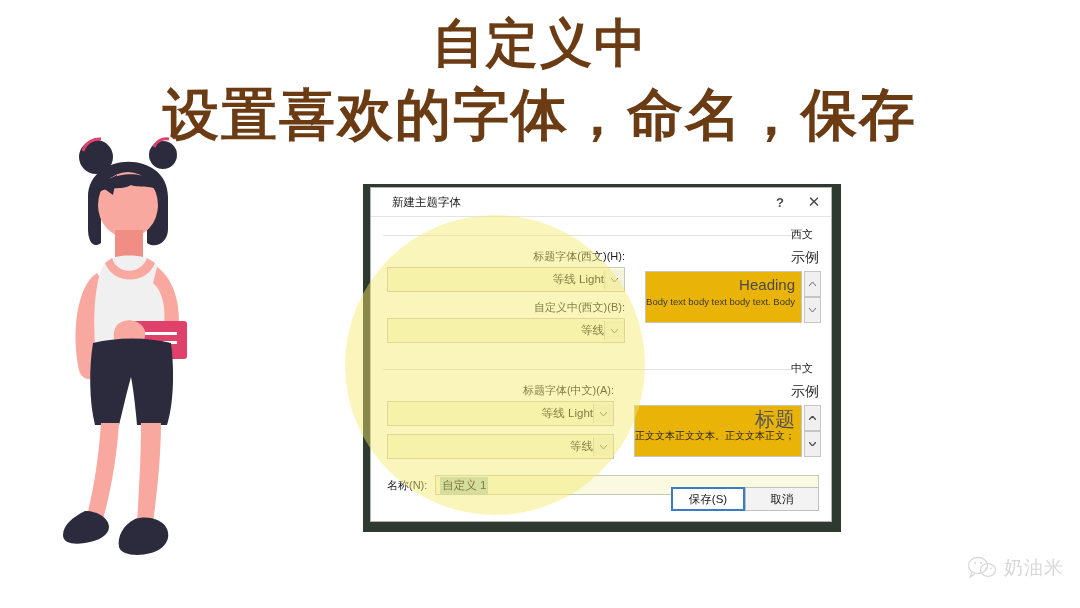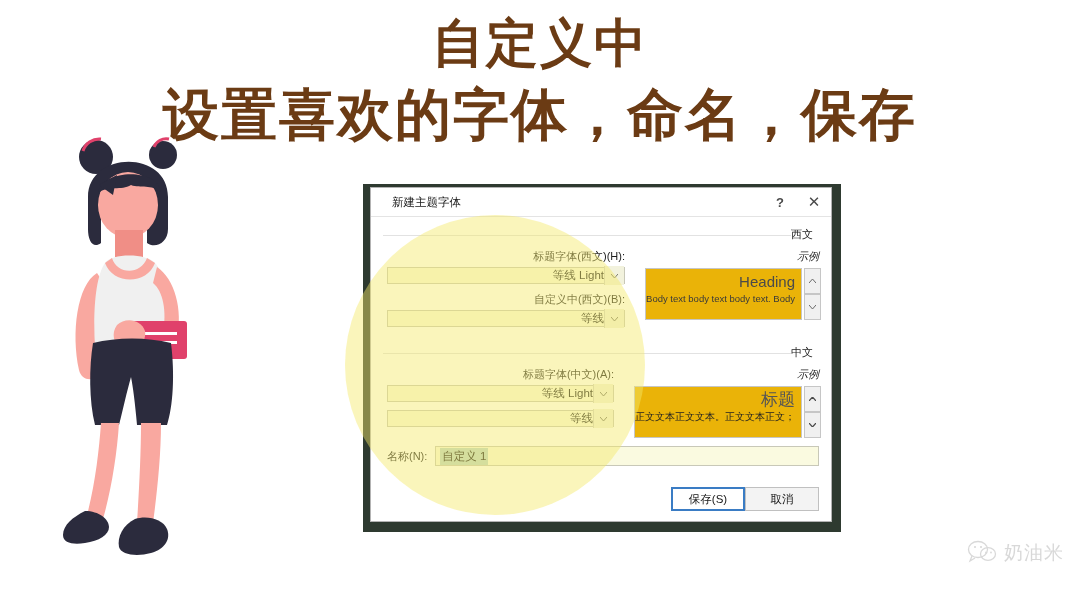--- a/index.html
+++ b/index.html
@@ -146,21 +146,21 @@
   .col-right { margin-left: 20px; flex: 1; }
 
   .field-label {
     font-size: 11px;
     color: #1d1d1d;
     margin-bottom: 3px;
     white-space: nowrap;
   }
 
   .combo {
-    height: 17px;
+    height: 25px;
     border: 1px solid #c8c8b8;
     background: #fafae0;
     display: flex;
     align-items: center;
     box-sizing: border-box;
     margin-bottom: 8px;
     position: relative;
   }
   .combo .val {
     flex: 1;
@@ -179,24 +179,23 @@
     align-items: center;
     justify-content: center;
   }
   .chev {
     width: 7px;
     height: 4px;
   }
 
   
   .sample-label {
-    font-size: 11px;
+    font-size: 14px;
     color: #1d1d1d;
     margin-bottom: 4px;
-    font-style: italic;
   }
   .sample-wrap {
     display: flex;
     height: 52px;
   }
   .sample-box {
     flex: 1;
     border: 1px solid #c6c6c6;
     background: #eab308;
     padding: 4px 6px 0 0;
@@ -210,21 +209,21 @@
     font-weight: normal;
     white-space: nowrap;
   }
   .sample-body {
     font-size: 9.5px;
     color: #3a3a3a;
     line-height: 13px;
     white-space: nowrap;
     margin-top: 1px;
   }
-  .sample-heading.cn { font-size: 17px; color: #555; }
+  .sample-heading.cn { font-size: 20px; color: #555; }
   .sample-body.cn { font-size: 10px; color: #222; }
 
   .sb-col {
     width: 15px;
     margin-left: 2px;
     display: flex;
     flex-direction: column;
     justify-content: space-between;
   }
   .sb-btn {
@@ -302,22 +301,23 @@
     border-radius: 50%;
     background: rgba(244, 232, 105, 0.45);
     z-index: 7;
     pointer-events: none;
   }
 
   
   .watermark {
     position: absolute;
     right: 16px;
-    bottom: 42px;
-    display: flex;
+    bottom: 27px;
+    display: flex;
+    align-items: center;
     gap: 7px;
     opacity: 0.33;
     z-index: 8;
   }
   .wm-text {
     font-size: 19px;
     color: #8c8c8c;
     font-family: "DejaVu Serif", "Liberation Serif", serif;
     letter-spacing: 1px;
   }

